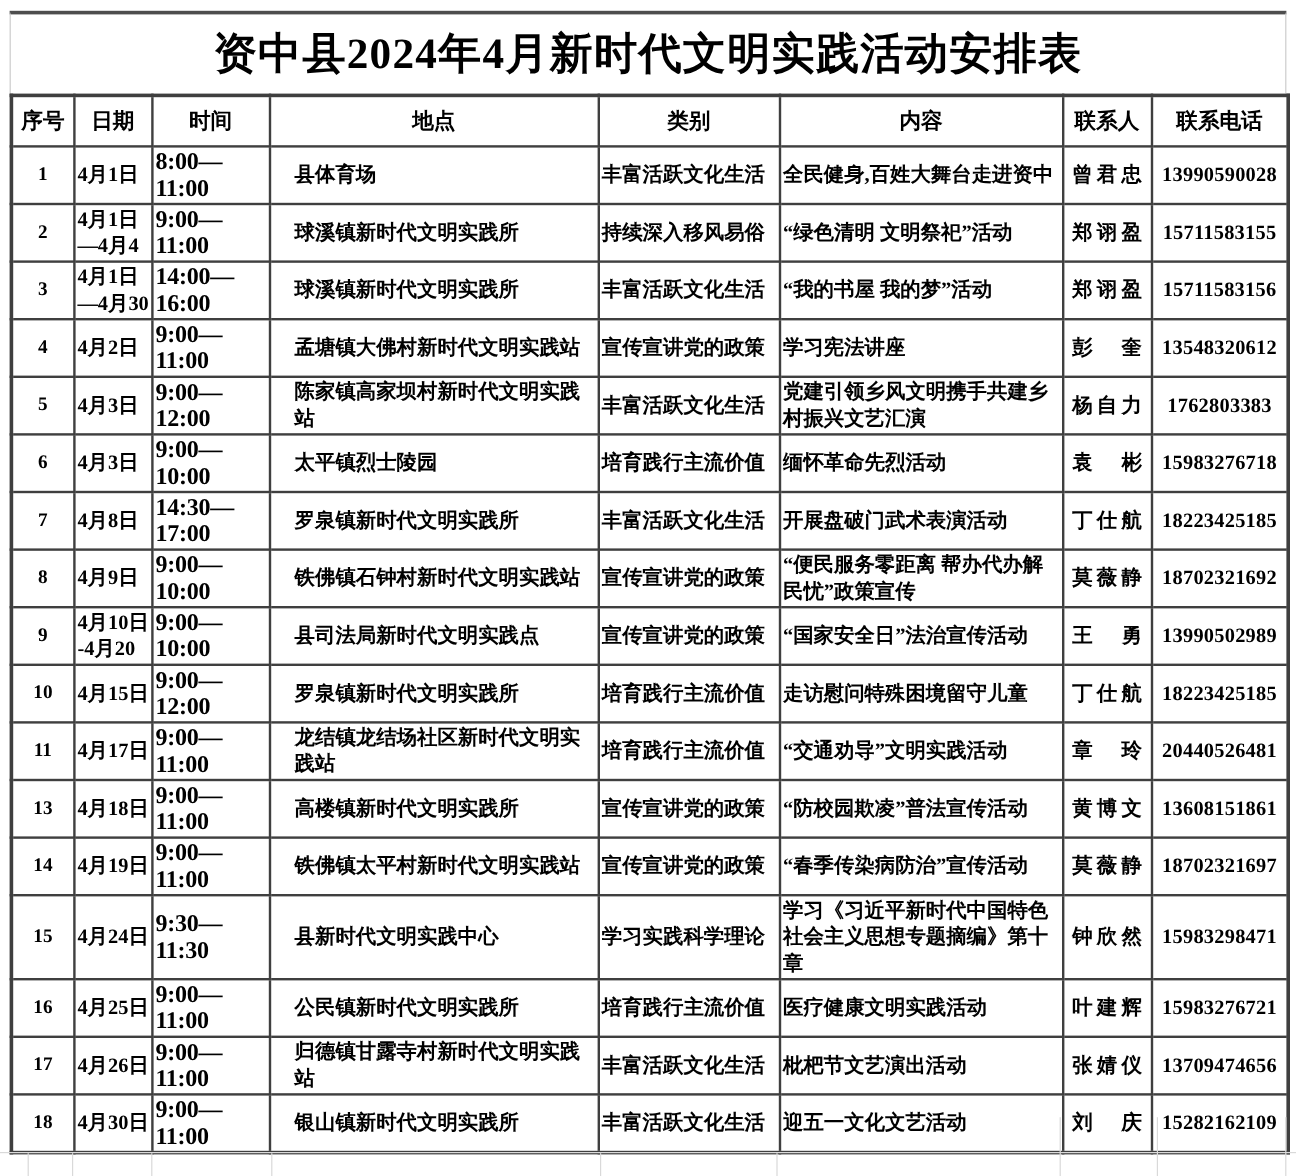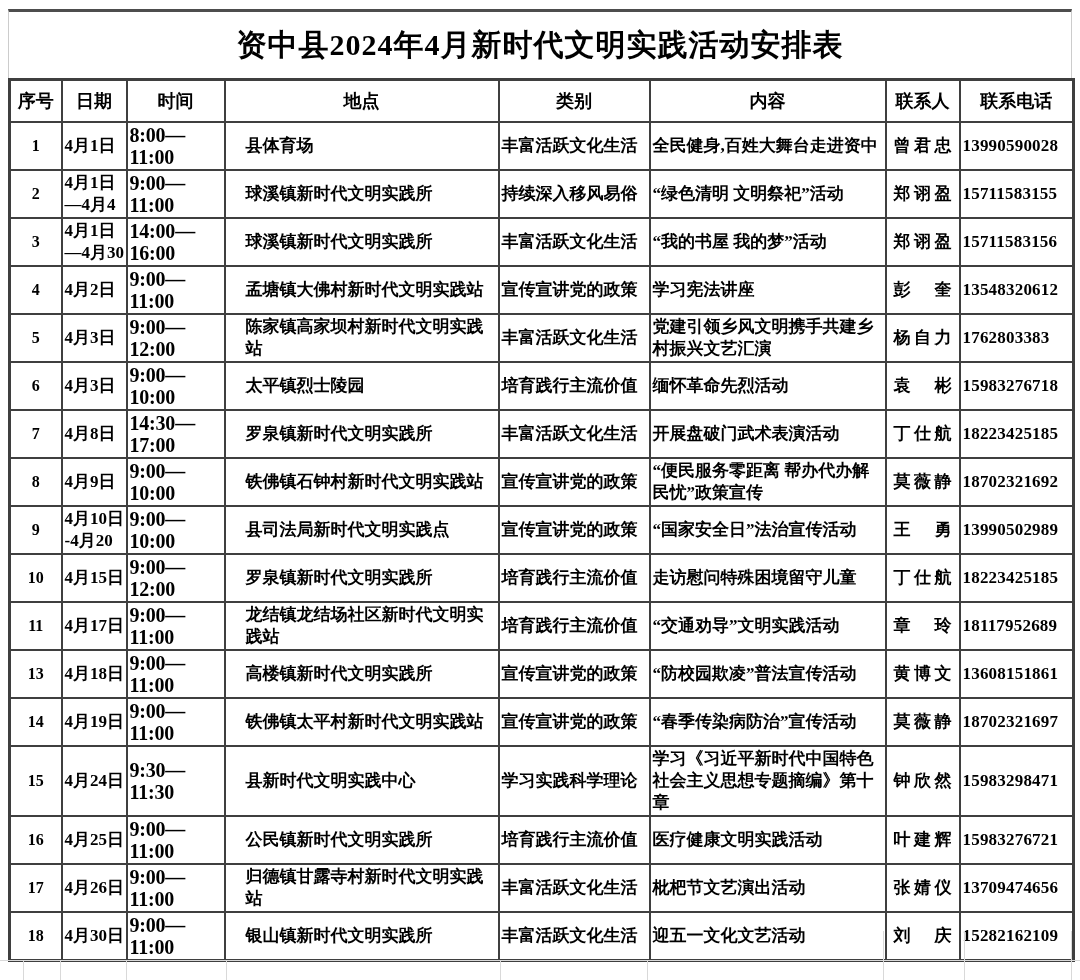--- a/index.html
+++ b/index.html
@@ -8,39 +8,39 @@
     background:#ffffff;color:#000;
     font-family:"Liberation Serif","DejaVu Serif",serif;
     font-weight:700;
   }
   .sheet{position:absolute;left:8px;top:9px;width:1064px;}
   .title-block{
     height:66px;border-top:3px solid #4d4d4d;
     border-left:1px solid #cccccc;border-right:1px solid #cccccc;
     display:flex;align-items:center;justify-content:center;
   }
-  .title{font-size:30px;letter-spacing:1px;white-space:nowrap;}
+  .title{font-size:36px;letter-spacing:1px;white-space:nowrap;}
   table.schedule{
     border-collapse:collapse;table-layout:fixed;width:1064px;
     border:3px solid #3f3f3f;
   }
   .schedule th,.schedule td{
     border:2px solid #3f3f3f;line-height:22px;overflow:hidden;
     vertical-align:middle;
   }
   .schedule thead th{height:40px;font-size:18px;text-align:center;padding:0;font-family:Liberation Serif, serif;}
   .schedule td{height:36px;font-size:17px;padding:1px 2px;}
   td.c-no{text-align:center;font-size:16px;}
   td.c-date{white-space:pre-line;padding-left:2px;padding-right:0;}
   td.c-time{font-size:20px;padding-left:2px;padding-right:0;letter-spacing:-0.2px;}
   td.c-location{padding-left:20px;}
   td.c-category{padding-left:2px;padding-right:1px;}
   td.c-content{padding-left:2px;padding-right:1px;margin-left:47px;}
   td.c-contact{text-align:justify;text-align-last:justify;padding:0 7px;}
-  td.c-phone{letter-spacing:0.2px;}
+  td.c-phone{text-align:center;letter-spacing:0.2px;}
   .footer-note{
     height:40px;display:flex;align-items:center;
     font-size:17px;padding-left:2px;
   }
   
   .gl{position:absolute;background:#d9d9d9;}
   .gl-h{left:0;top:960px;width:1080px;height:1px;}
   .gl-v{width:1px;top:961px;height:19px;}
   .gl-v.tall{top:931px;height:49px;}
 </style>
@@ -181,21 +181,21 @@
           <td class="c-phone">18223425185</td>
         </tr>
         <tr>
           <td class="c-no">11</td>
           <td class="c-date">4月17日</td>
           <td class="c-time">9:00—11:00</td>
           <td class="c-location">龙结镇龙结场社区新时代文明实践站</td>
           <td class="c-category">培育践行主流价值</td>
           <td class="c-content">“交通劝导”文明实践活动</td>
           <td class="c-contact">章玲</td>
-          <td class="c-phone">18117952689</td>
+          <td class="c-phone">20440526481</td>
         </tr>
         <tr>
           <td class="c-no">13</td>
           <td class="c-date">4月18日</td>
           <td class="c-time">9:00—11:00</td>
           <td class="c-location">高楼镇新时代文明实践所</td>
           <td class="c-category">宣传宣讲党的政策</td>
           <td class="c-content">“防校园欺凌”普法宣传活动</td>
           <td class="c-contact">黄博文</td>
           <td class="c-phone">13608151861</td>

